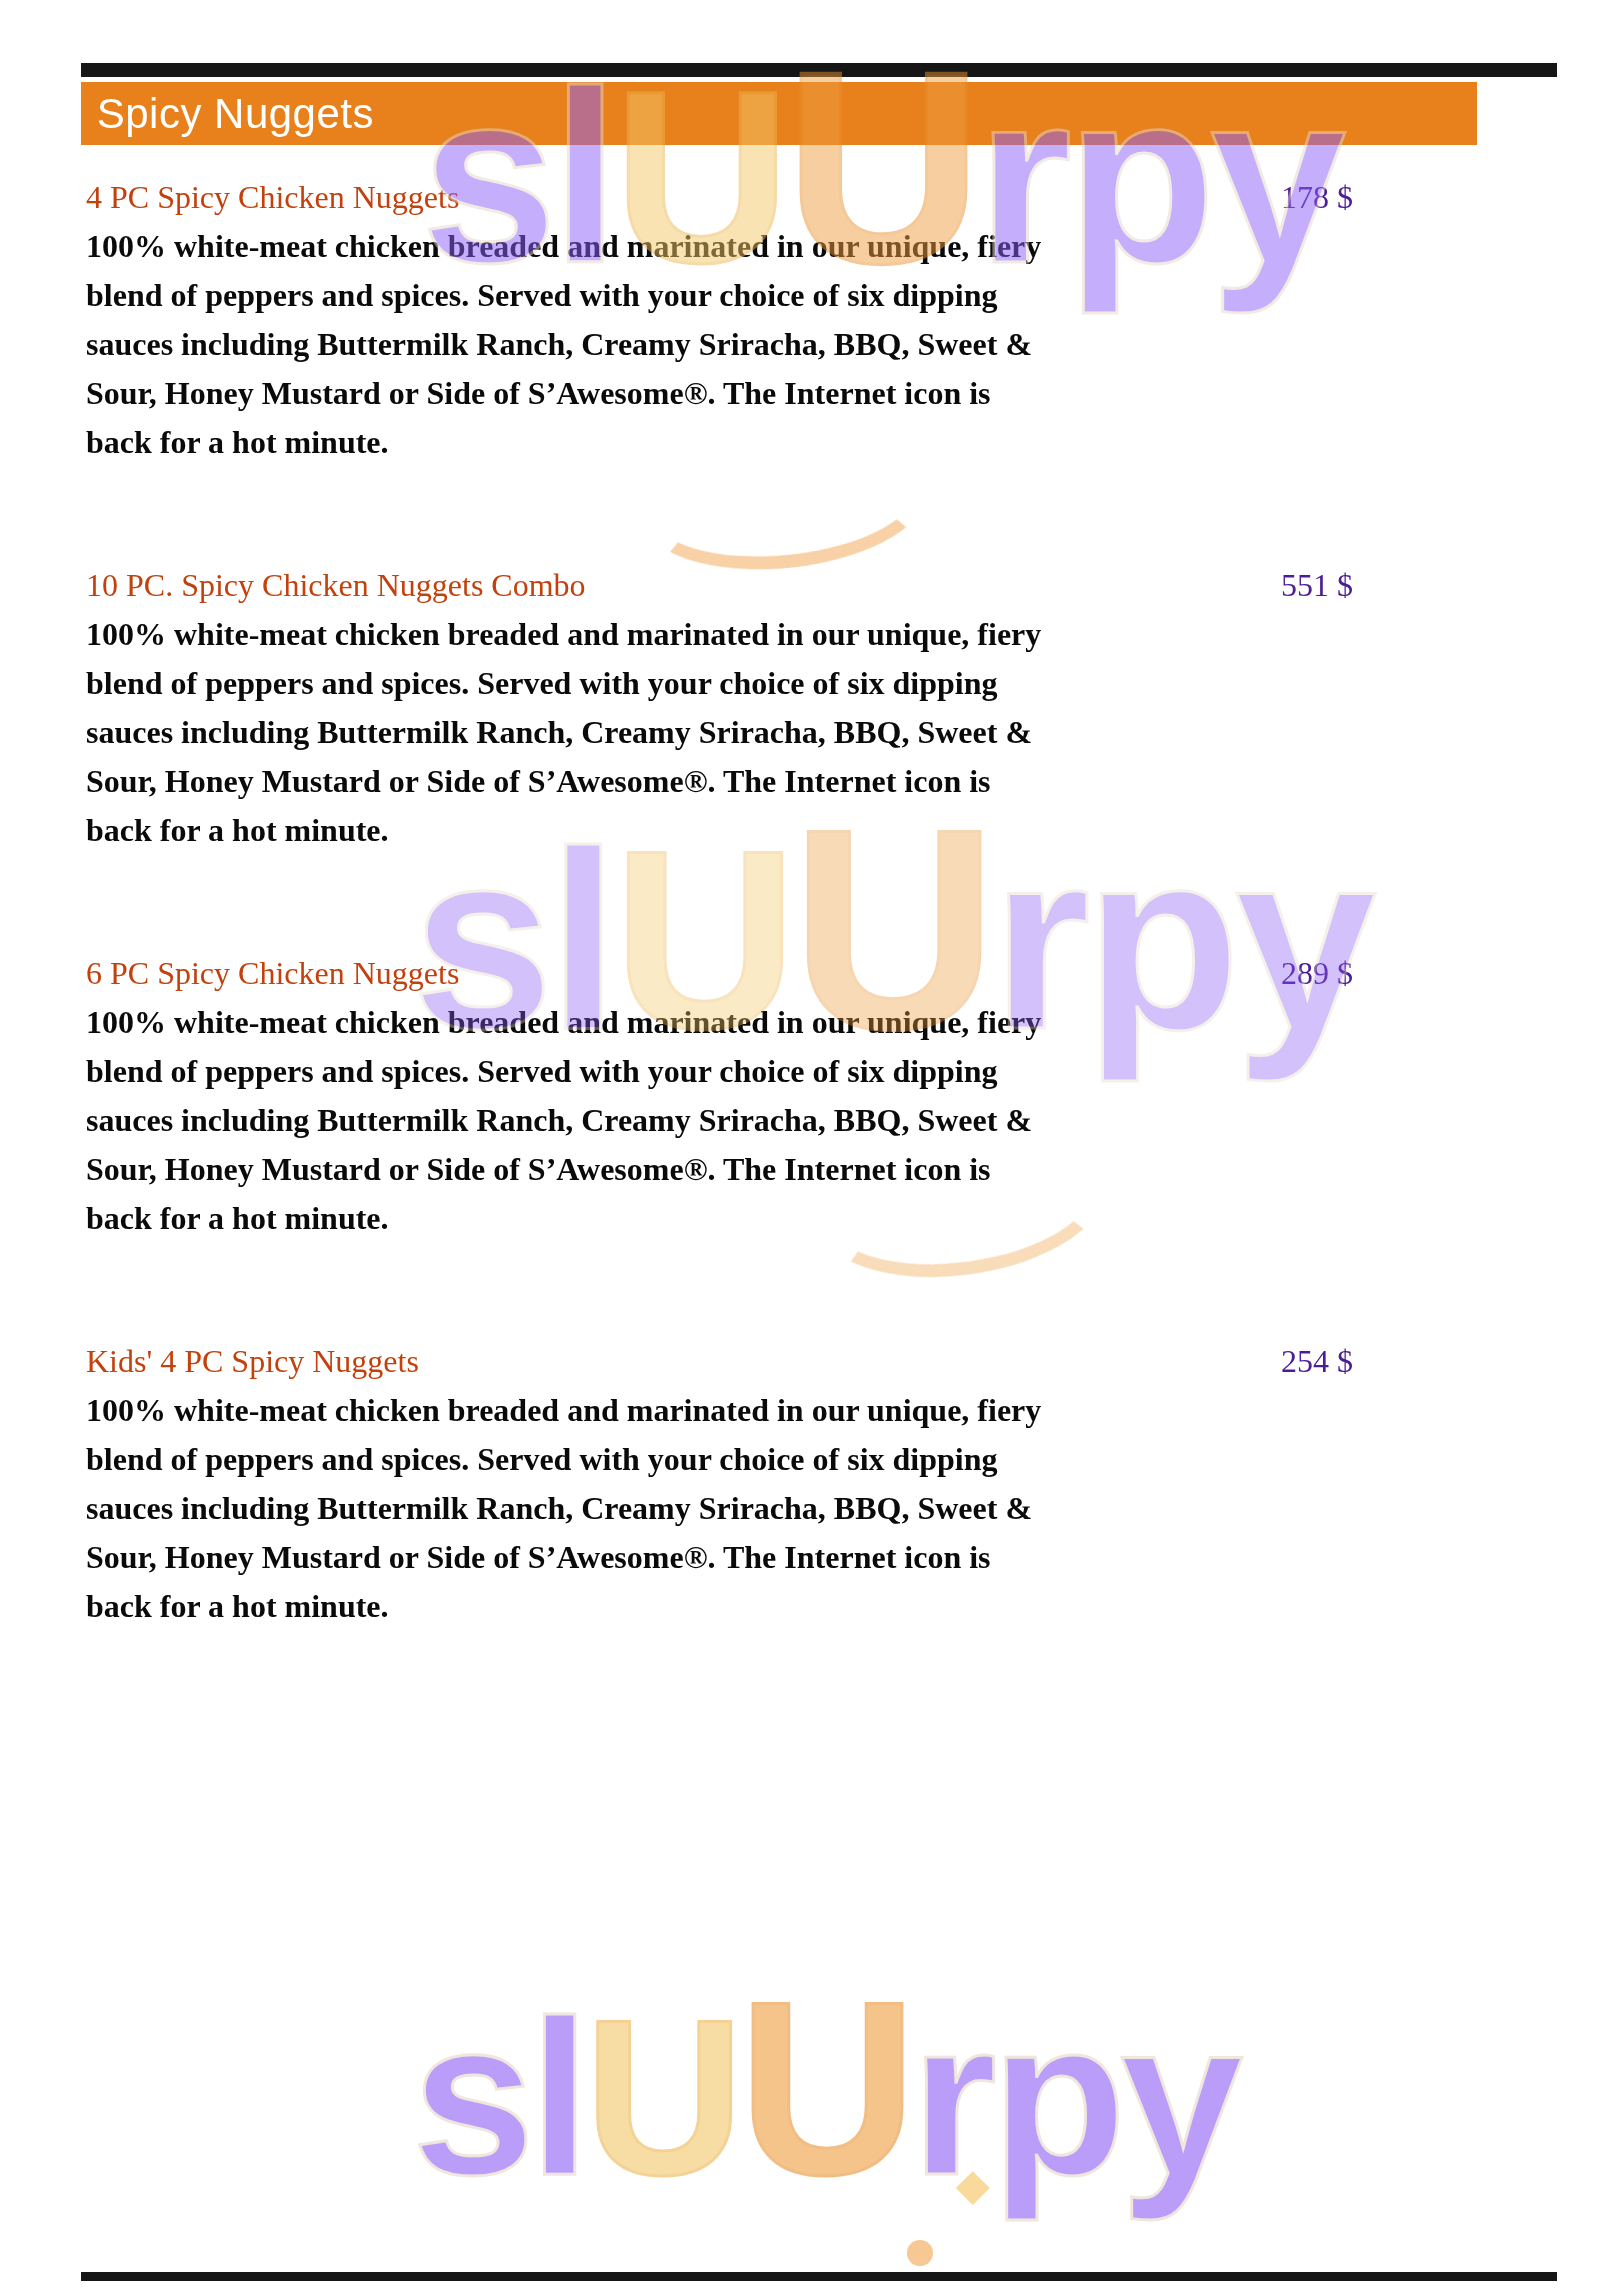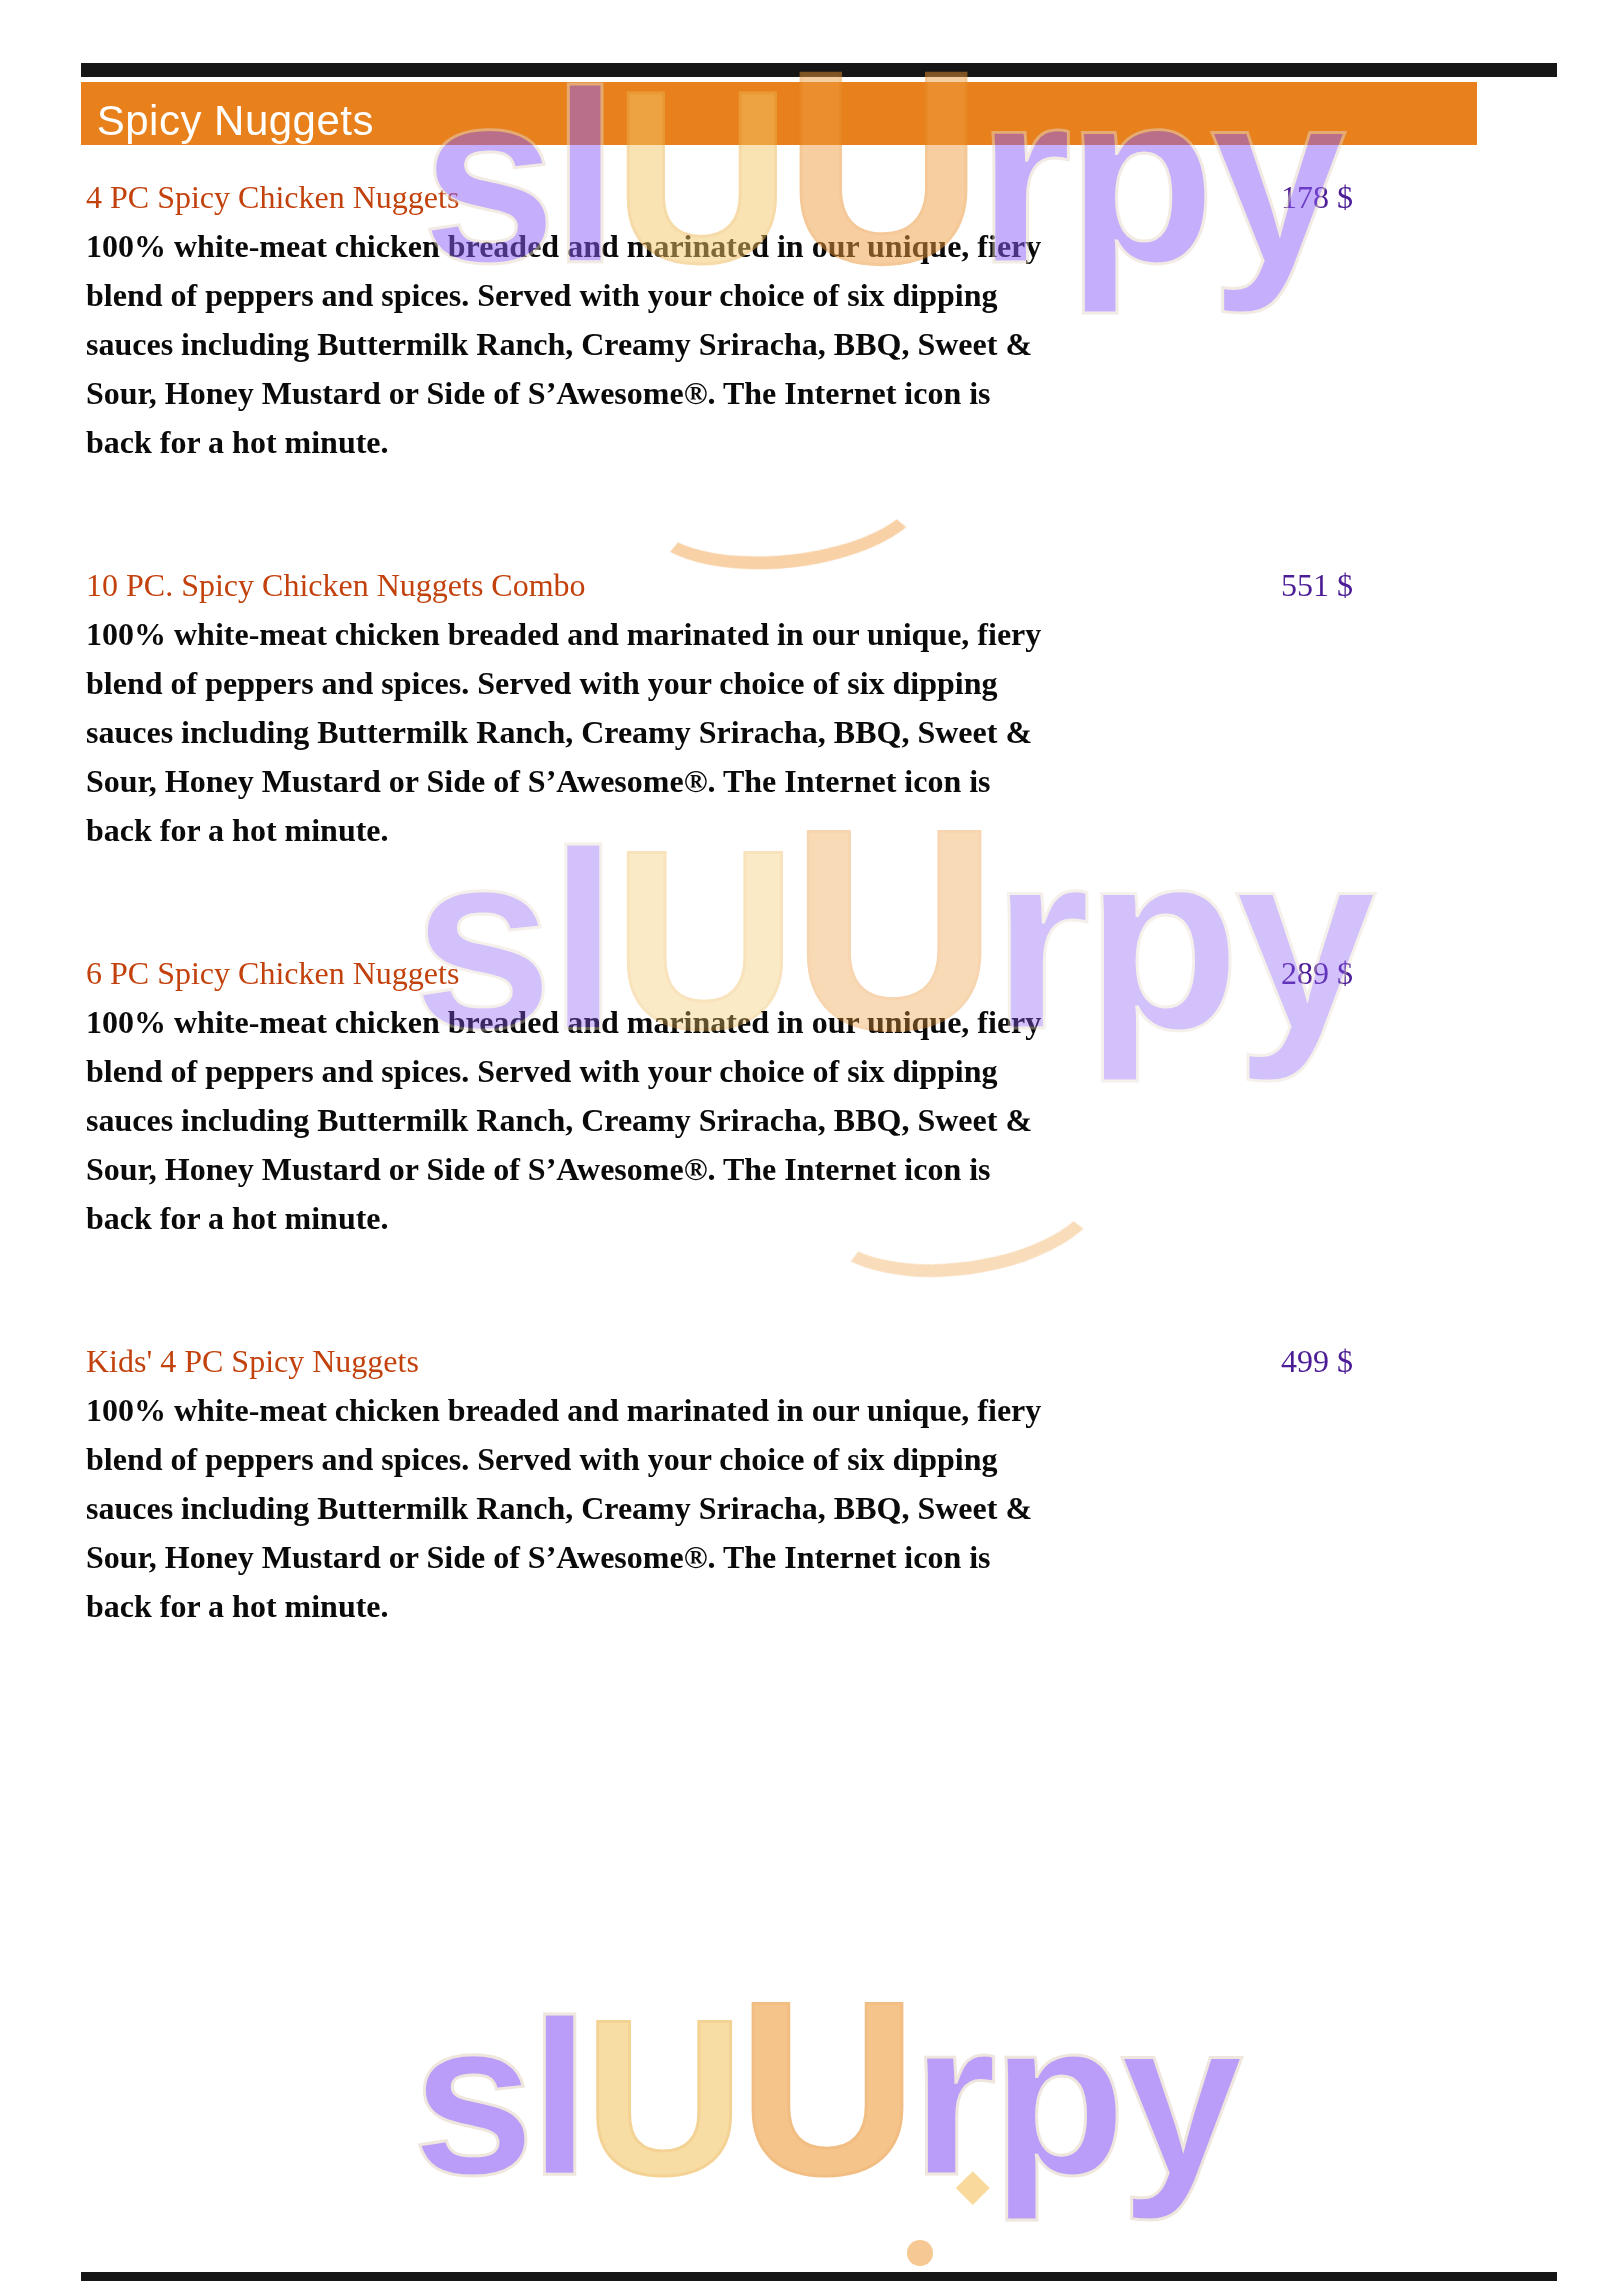--- a/index.html
+++ b/index.html
@@ -11,21 +11,21 @@
   }
   .page { position:absolute; inset:0; background:#ffffff; }
 
   
   .topbar    { position:absolute; left:81px;  top:63px;   width:1476px; height:13.7px; background:#161616; z-index:2; }
   .bottombar { position:absolute; left:81px;  top:2272px; width:1476px; height:8.8px;  background:#161616; z-index:2; }
 
   
   .header {
     position:absolute; left:81px; top:82px; width:1396px; height:63px;
-    background:#E8801C; display:flex; align-items:flex-end; padding-left:15.7px; z-index:2;
+    background:#E8801C; display:flex; align-items:center; padding-left:15.7px; z-index:2;
   }
   .header-title {
     font-family:"Liberation Sans", sans-serif;
     font-size:42px; color:#ffffff; letter-spacing:0.5px;
   }
 
   
   .items { position:absolute; left:86px; top:173px; width:1431px; z-index:2; }
   .item  { position:relative; margin-bottom:94px; }
   .item-head { position:relative; height:49px; }
@@ -111,21 +111,21 @@
         <div class="desc-line">blend of peppers and spices. Served with your choice of six dipping</div>
         <div class="desc-line">sauces including Buttermilk Ranch, Creamy Sriracha, BBQ, Sweet &amp;</div>
         <div class="desc-line">Sour, Honey Mustard or Side of S’Awesome®. The Internet icon is</div>
         <div class="desc-line">back for a hot minute.</div>
       </div>
     </div>
 
     <div class="item">
       <div class="item-head">
         <span class="item-name">Kids' 4 PC Spicy Nuggets</span>
-        <span class="item-price">499 $</span>
+        <span class="item-price">254 $</span>
       </div>
       <div class="item-desc">
         <div class="desc-line">100% white-meat chicken breaded and marinated in our unique, fiery</div>
         <div class="desc-line">blend of peppers and spices. Served with your choice of six dipping</div>
         <div class="desc-line">sauces including Buttermilk Ranch, Creamy Sriracha, BBQ, Sweet &amp;</div>
         <div class="desc-line">Sour, Honey Mustard or Side of S’Awesome®. The Internet icon is</div>
         <div class="desc-line">back for a hot minute.</div>
       </div>
     </div>
 

